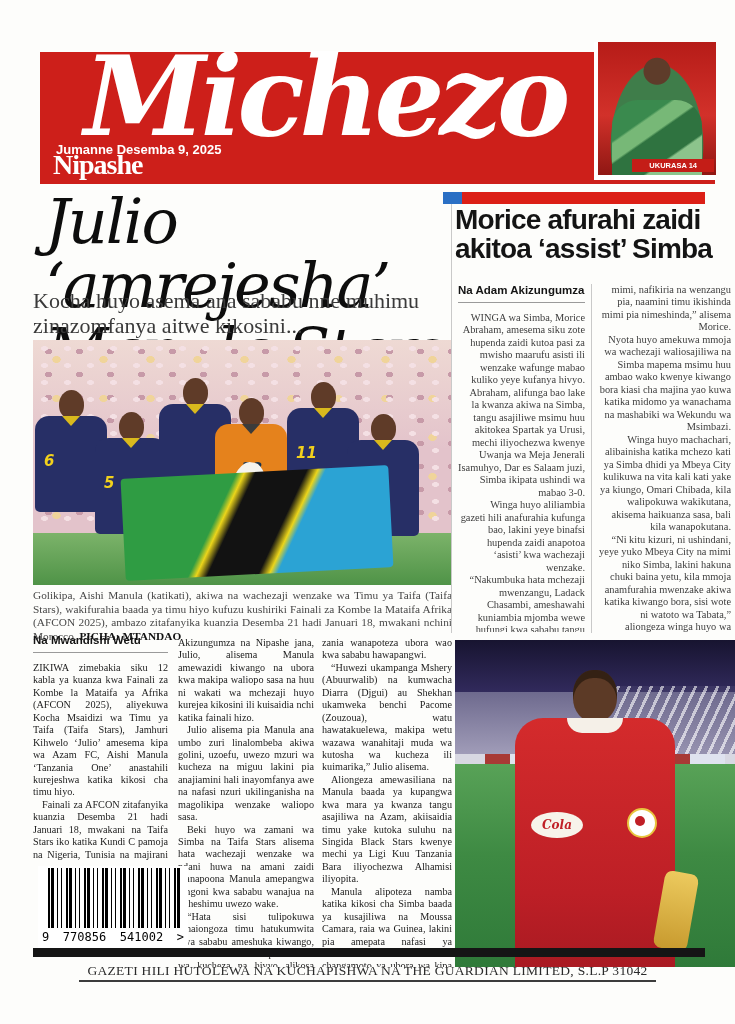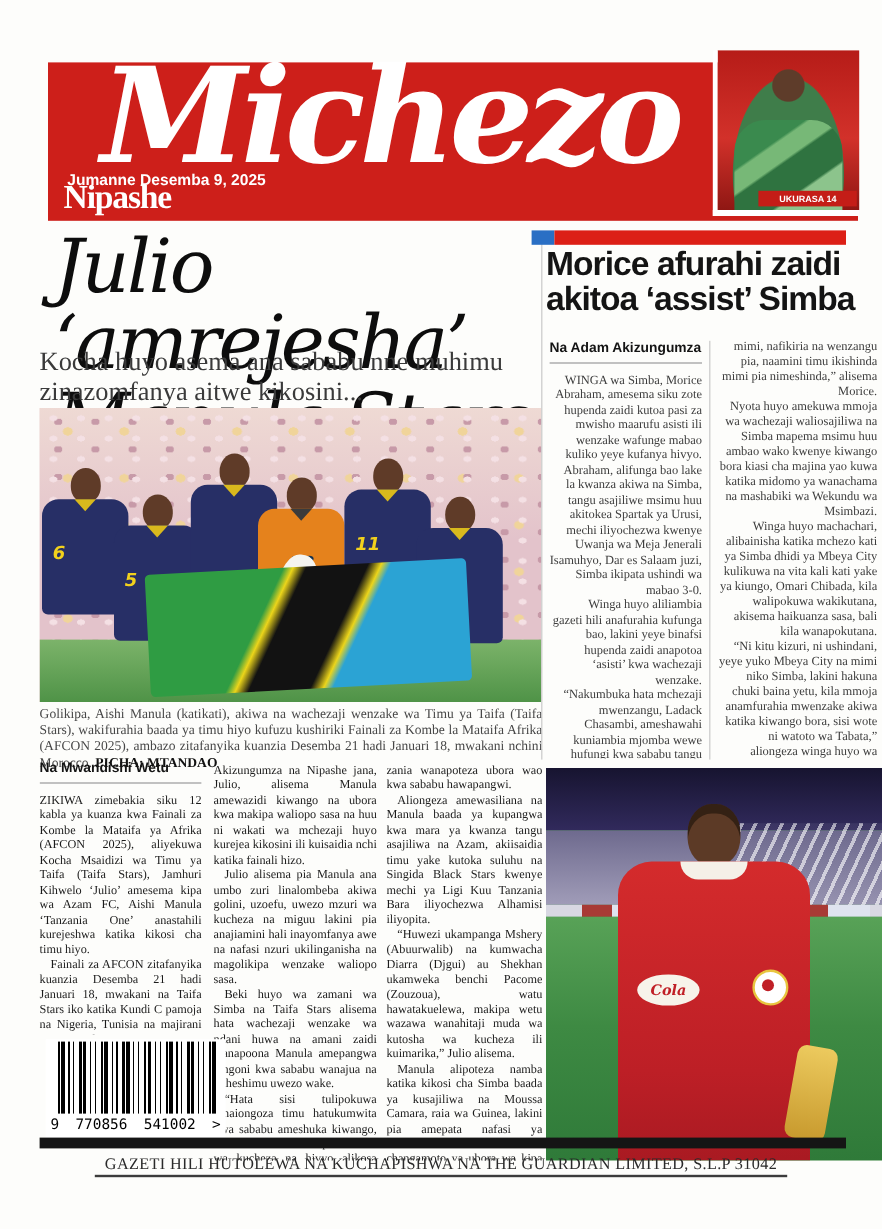--- a/index.html
+++ b/index.html
@@ -194,22 +194,22 @@
     </div>
 </div>
 <div id="lead-col2" class="abs lead-col">
     <p>Akizungumza na Nipashe jana, Julio, alisema Manula amewazidi kiwango na ubora kwa makipa waliopo sasa na huu ni wakati wa mchezaji huyo kurejea kikosini ili kuisaidia nchi katika fainali hizo.</p>
     <p>Julio alisema pia Manula ana umbo zuri linalombeba akiwa golini, uzoefu, uwezo mzuri wa kucheza na miguu lakini pia anajiamini hali inayomfanya awe na nafasi nzuri ukilinganisha na magolikipa wenzake waliopo sasa.</p>
     <p>Beki huyo wa zamani wa Simba na Taifa Stars alisema hata wachezaji wenzake wa ndani huwa na amani zaidi wanapoona Manula amepangwa langoni kwa sababu wanajua na kuheshimu uwezo wake.</p>
     <p>“Hata sisi tulipokuwa tunaiongoza timu hatukumwita kwa sababu ameshuka kiwango, ni kutokana na kutopata muda wa kucheza na hivyo alikosa utimamu mzuri, robo tatu ya wachezaji na hasa makipa wa Tan-</p>
   </div>
 <div id="lead-col3" class="abs lead-col">
     <p>zania wanapoteza ubora wao kwa sababu hawapangwi.</p>
+    <p>“Huwezi ukampanga Mshery (Abuurwalib) na kumwacha Diarra (Djgui) au Shekhan ukamweka benchi Pacome (Zouzoua), watu hawatakuelewa, makipa wetu wazawa wanahitaji muda wa kutosha wa kucheza ili kuimarika,” Julio alisema.</p>
     <p>Aliongeza amewasiliana na Manula baada ya kupangwa kwa mara ya kwanza tangu asajiliwa na Azam, akiisaidia timu yake kutoka suluhu na Singida Black Stars kwenye mechi ya Ligi Kuu Tanzania Bara iliyochezwa Alhamisi iliyopita.</p>
-    <p>“Huwezi ukampanga Mshery (Abuurwalib) na kumwacha Diarra (Djgui) au Shekhan ukamweka benchi Pacome (Zouzoua), watu hawatakuelewa, makipa wetu wazawa wanahitaji muda wa kutosha wa kucheza ili kuimarika,” Julio alisema.</p>
     <p>Manula alipoteza namba katika kikosi cha Simba baada ya kusajiliwa na Moussa Camara, raia wa Guinea, lakini pia amepata nafasi ya kuitumikia Azam kutokana na changamoto ya ubora wa kipa waliyekuwa naye ni wa kupanda na kushuka.</p>
   </div>
 
 <div id="vrule1" class="abs vrule"></div>
 <div id="story2-bar" class="abs">
   <div class="blue"></div>
   <div class="red"></div>
 </div>
 <div id="story2-headline" class="abs">
   <div>Morice afurahi zaidi</div>

